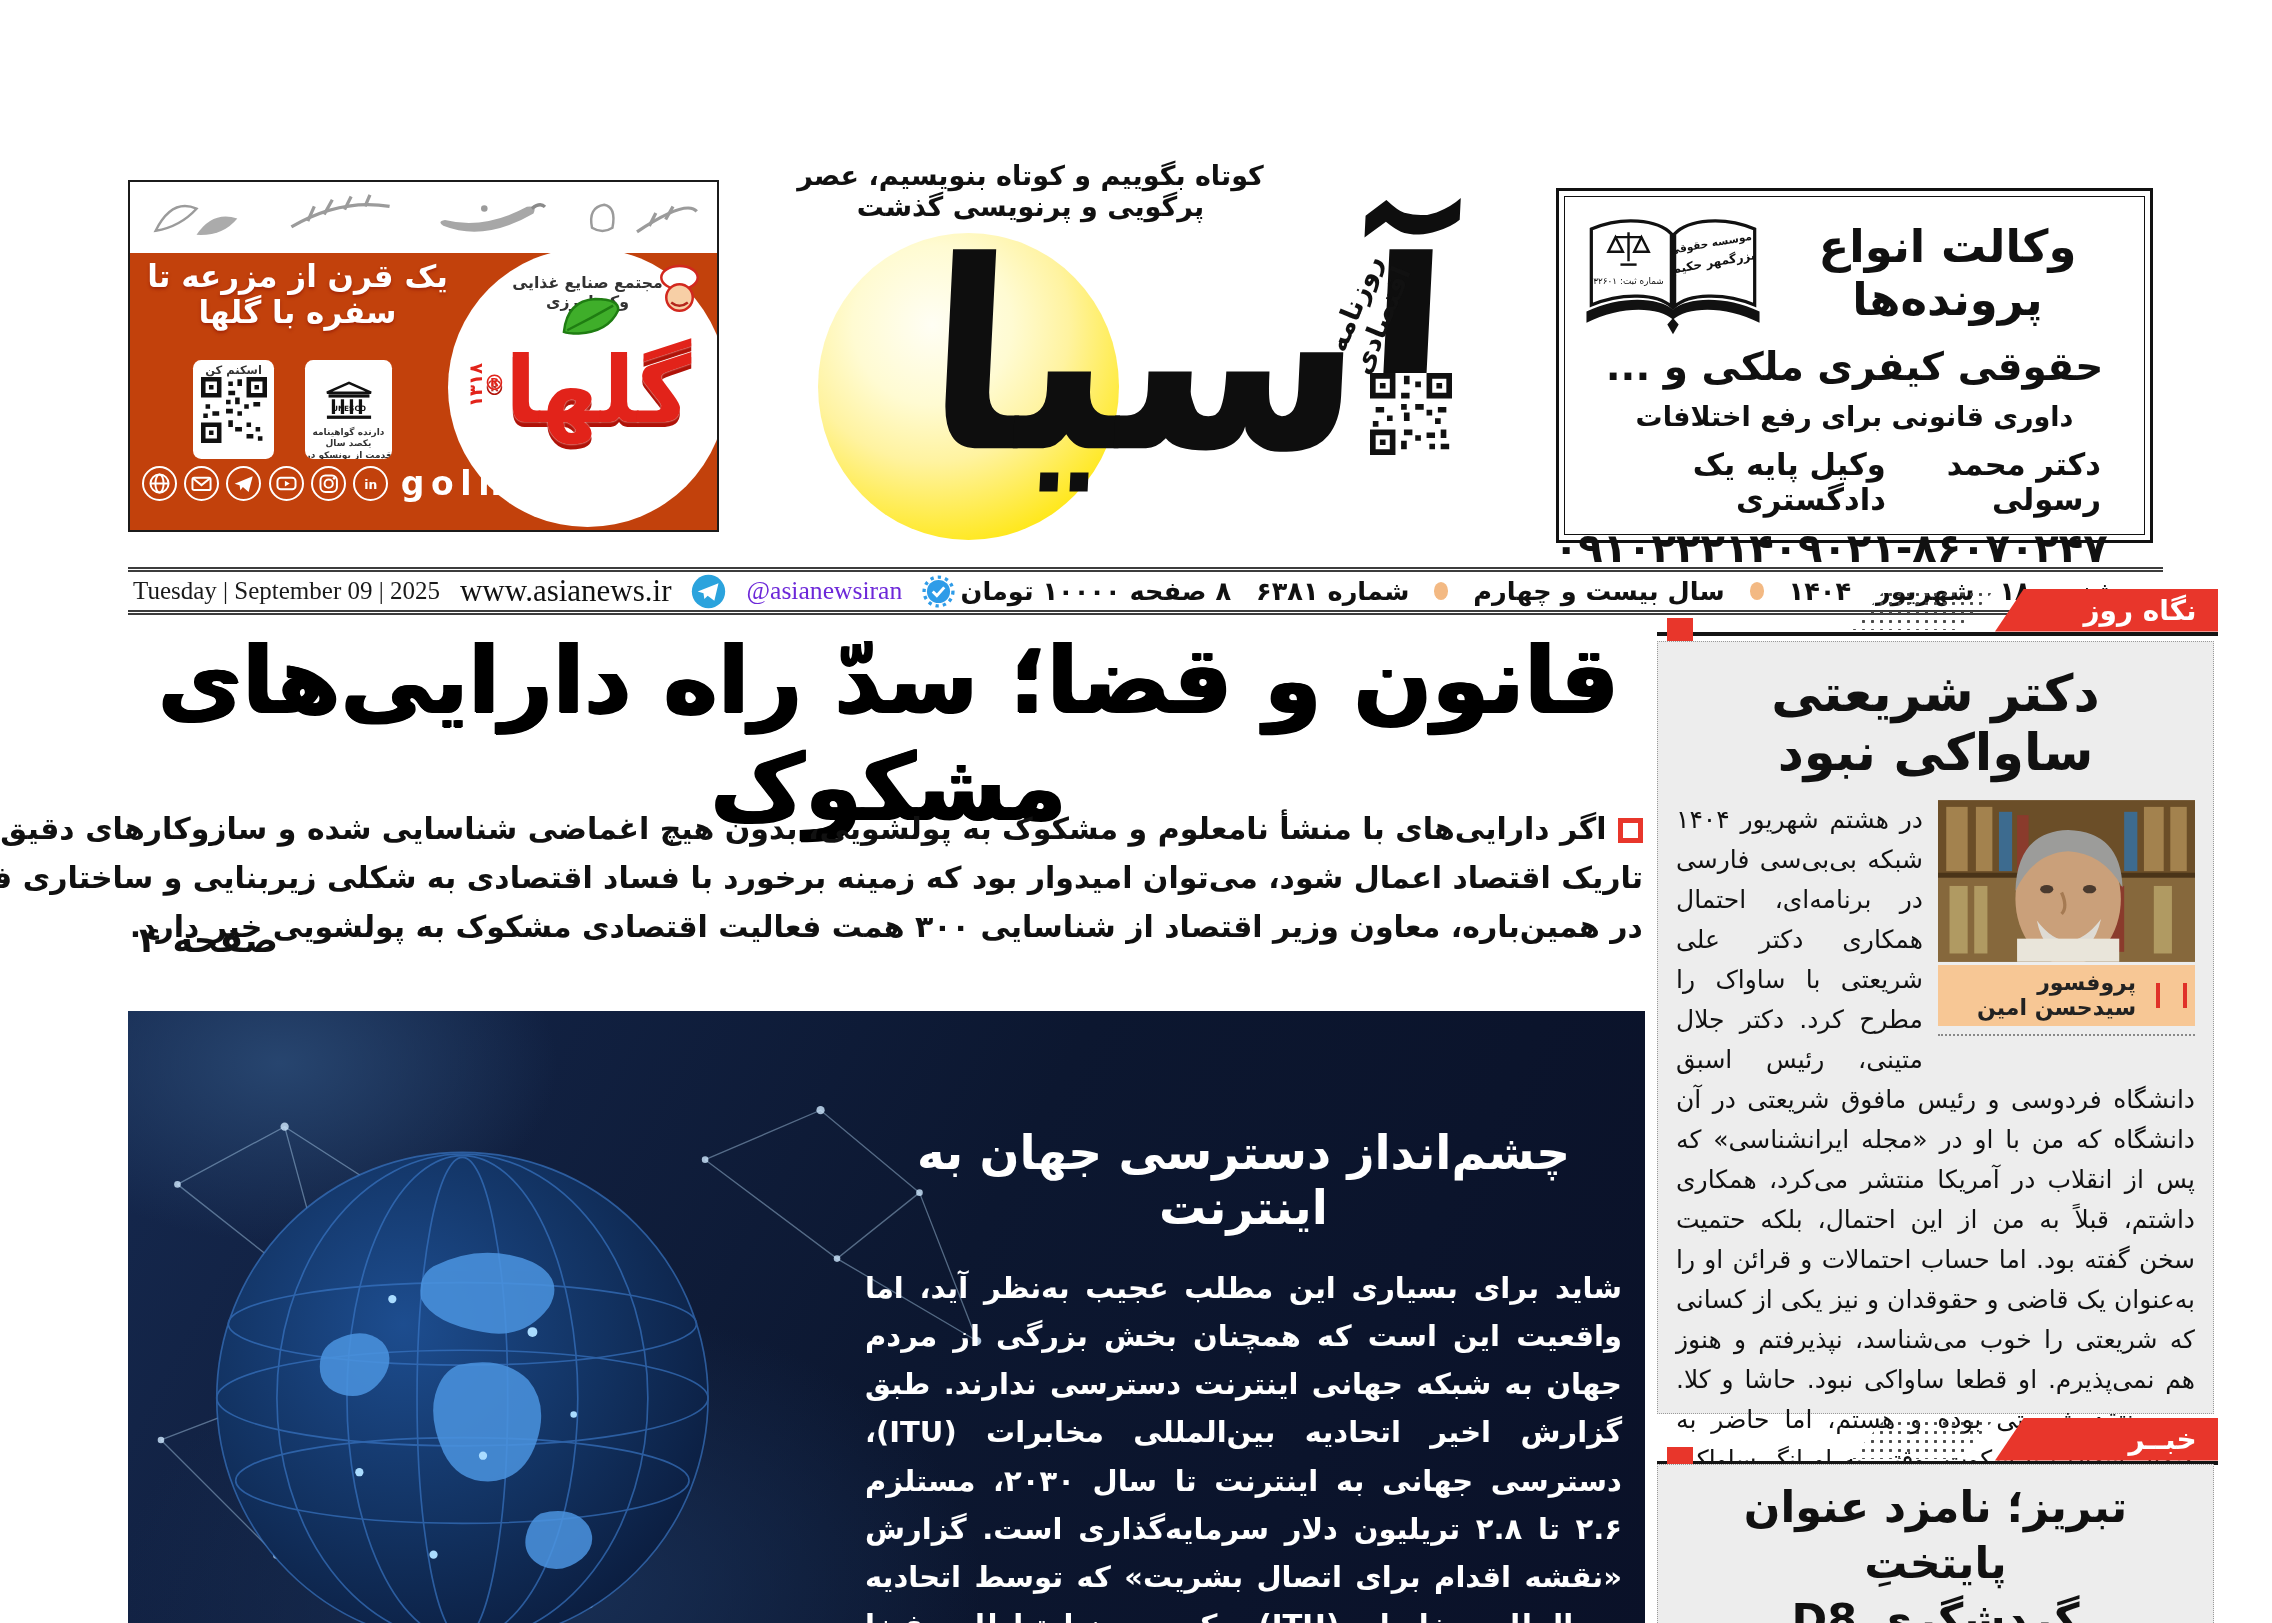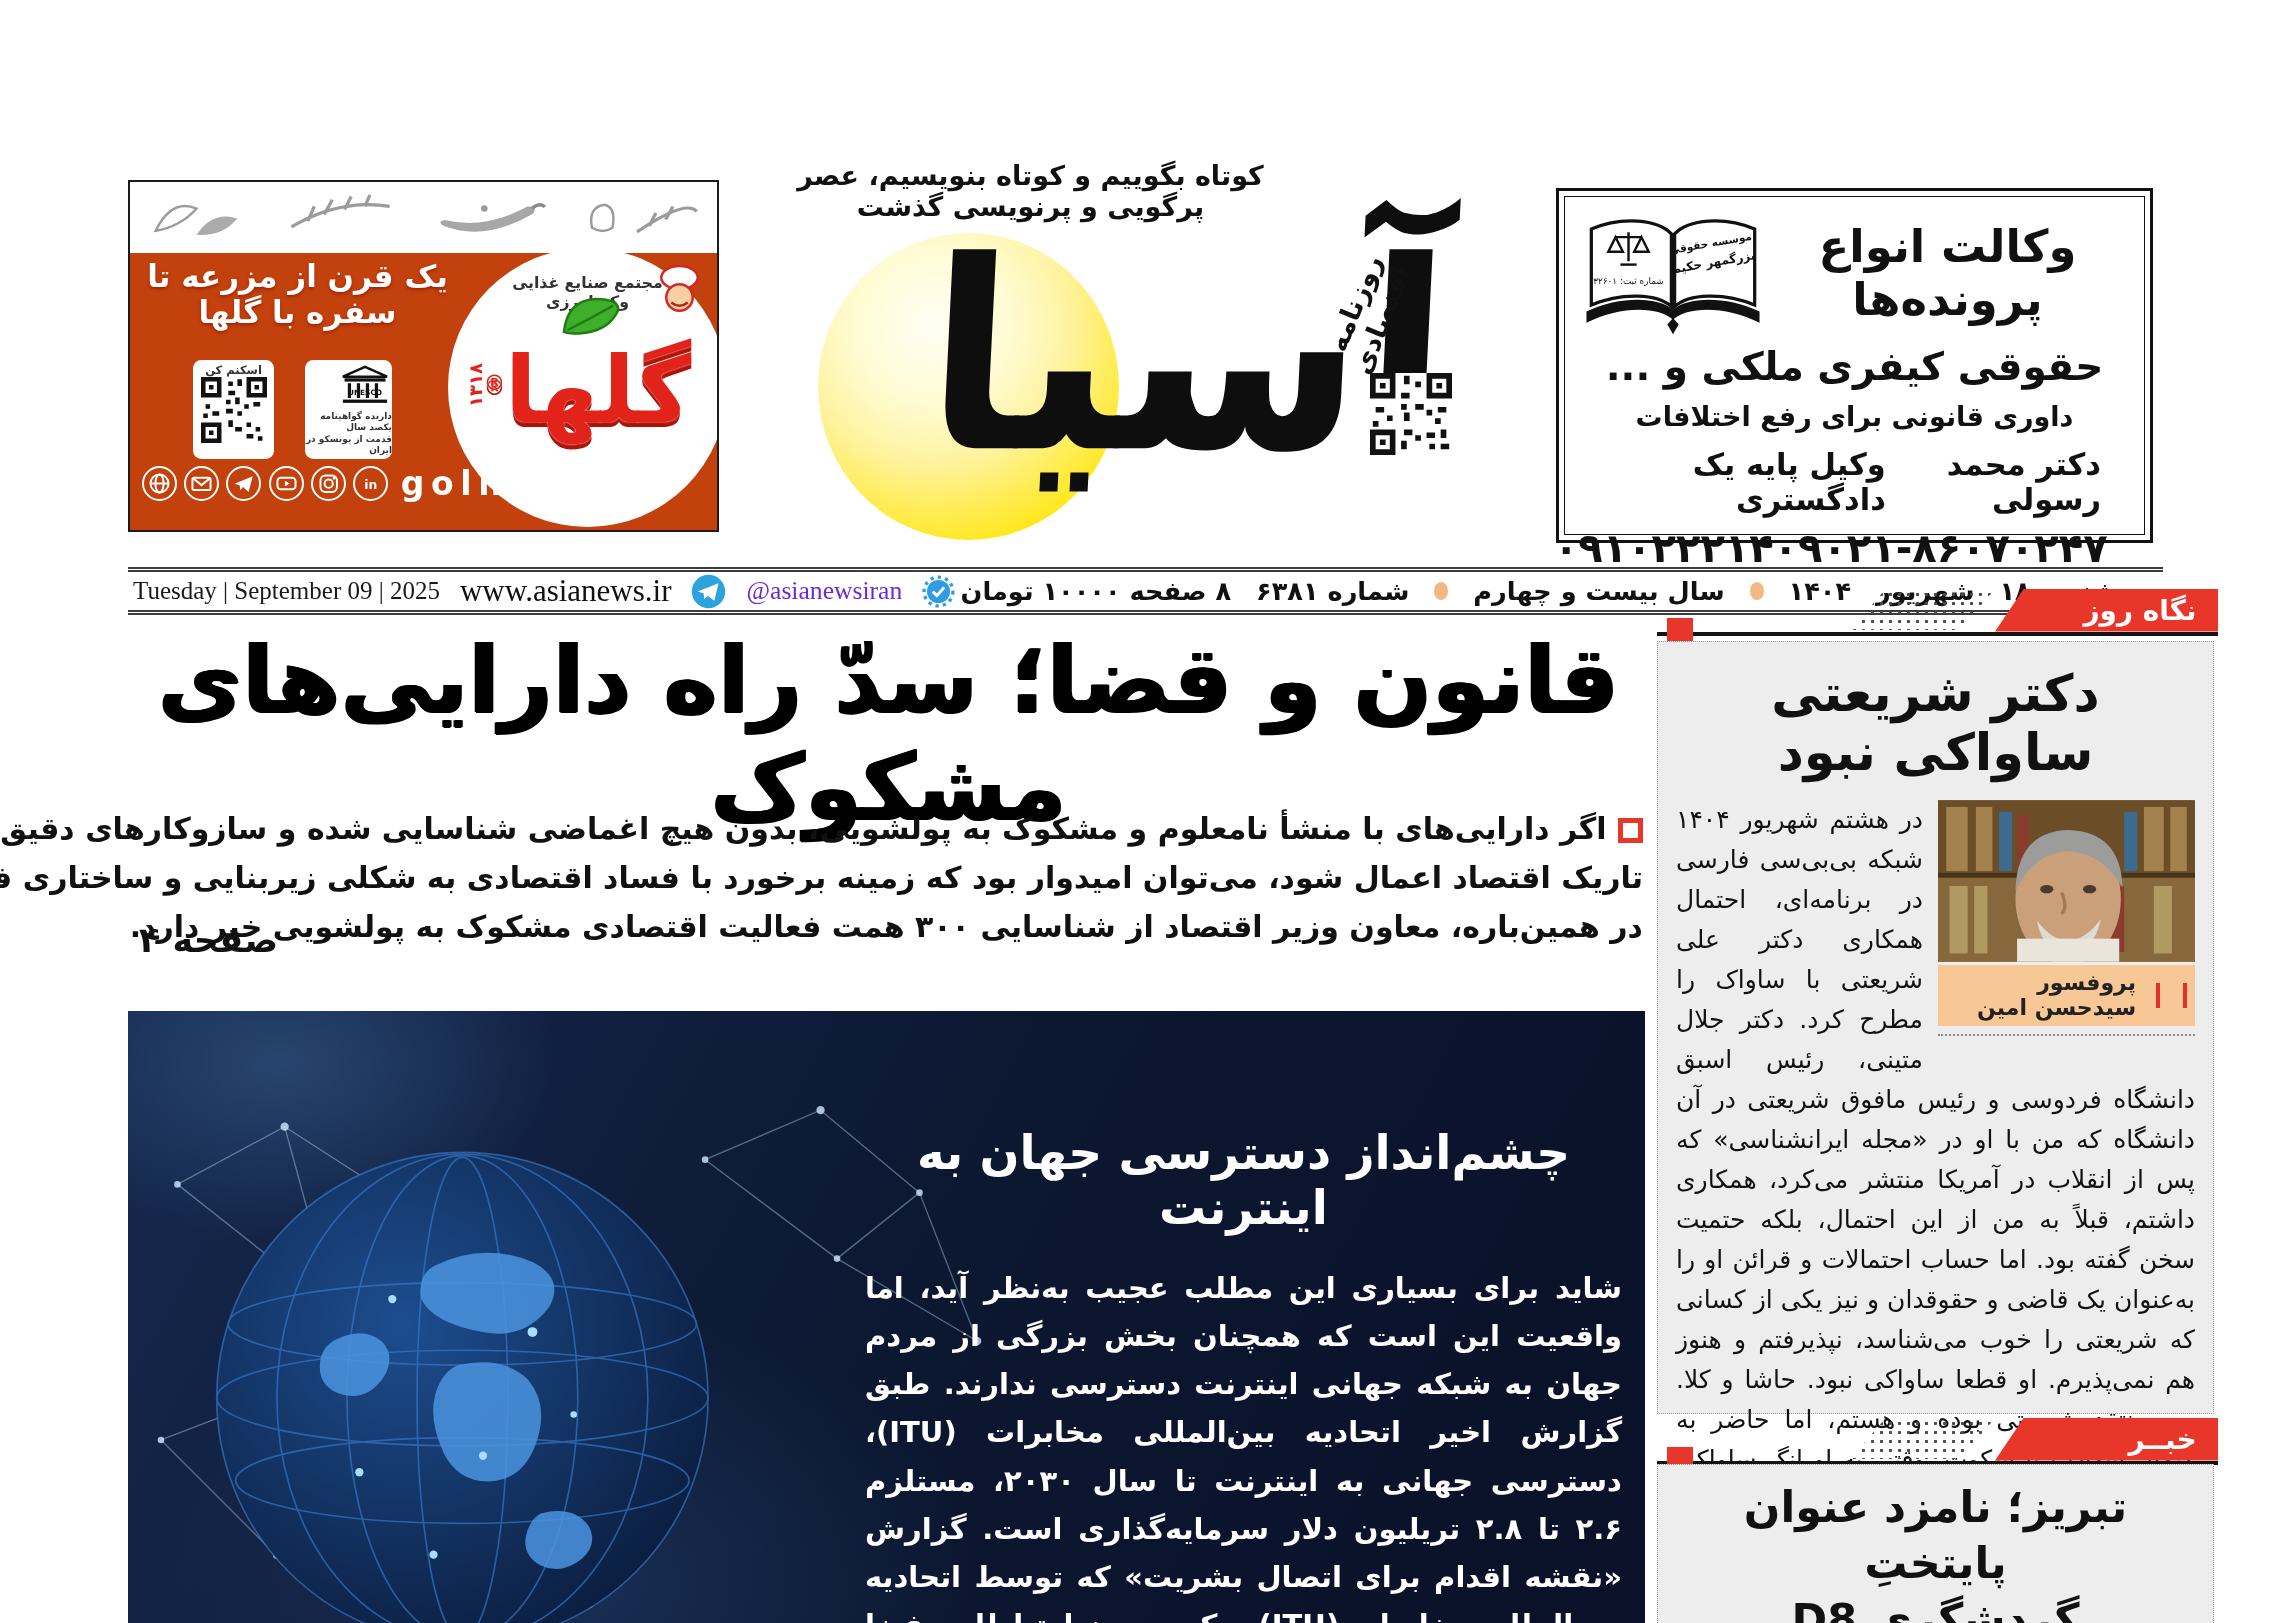--- a/index.html
+++ b/index.html
@@ -19,21 +19,21 @@
              font-size:15.7px;color:#333;}
   .g-leaf{position:absolute;top:46px;left:111px;}
   .g-chef{position:absolute;top:13px;right:21.4px;}
   .g-brand{position:absolute;top:89px;left:0;right:0;text-align:center;color:#e2231a;font-weight:bold;
            font-size:92px;text-shadow:0 0 1.6px #fff,0 5px 0 #b01208;}
   .g-reg{font-size:21.4px;vertical-align:super;}
   .g-year{position:absolute;left:16.5px;top:115px;color:#e2231a;font-weight:bold;font-size:18px;
           writing-mode:vertical-rl;transform:rotate(180deg);}
   .g-card{position:absolute;background:#fff;border-radius:8.2px;text-align:center;overflow:hidden;}
   #g-qr{left:63px;top:178px;width:81px;height:99px;padding-top:3.3px;box-sizing:border-box;}
-  #g-un{left:175px;top:178px;width:87px;height:99px;padding-top:5px;box-sizing:border-box;text-align:right;}
+  #g-un{left:175px;top:178px;width:87px;height:99px;padding-top:21px;box-sizing:border-box;}
   .g-card .lbl{font-size:11.5px;font-weight:bold;color:#333;}
   .g-un-cap{font-size:9px;color:#333;line-height:1.25;margin-top:0;font-weight:bold;}
   .g-social{position:absolute;left:11.5px;top:282px;display:flex;align-items:center;gap:7.4px;}
   .soc{width:35px;height:35px;border-radius:50%;border:2.5px solid #fff;display:flex;align-items:center;justify-content:center;box-sizing:border-box;}
   .g-handle{color:#fff;font-weight:bold;font-size:33px;letter-spacing:6.6px;margin-left:5px;}
 
   
   #slogan{left:783px;top:160px;width:495px;text-align:center;font-weight:bold;font-size:27px;}
   #sun{left:818px;top:233px;width:301px;height:307px;border-radius:50%;
        background:radial-gradient(circle at 38% 30%, #fffef4 0%, #fffbd2 28%, #fff3a0 48%, #ffe81f 78%, #f6d500 100%);}

